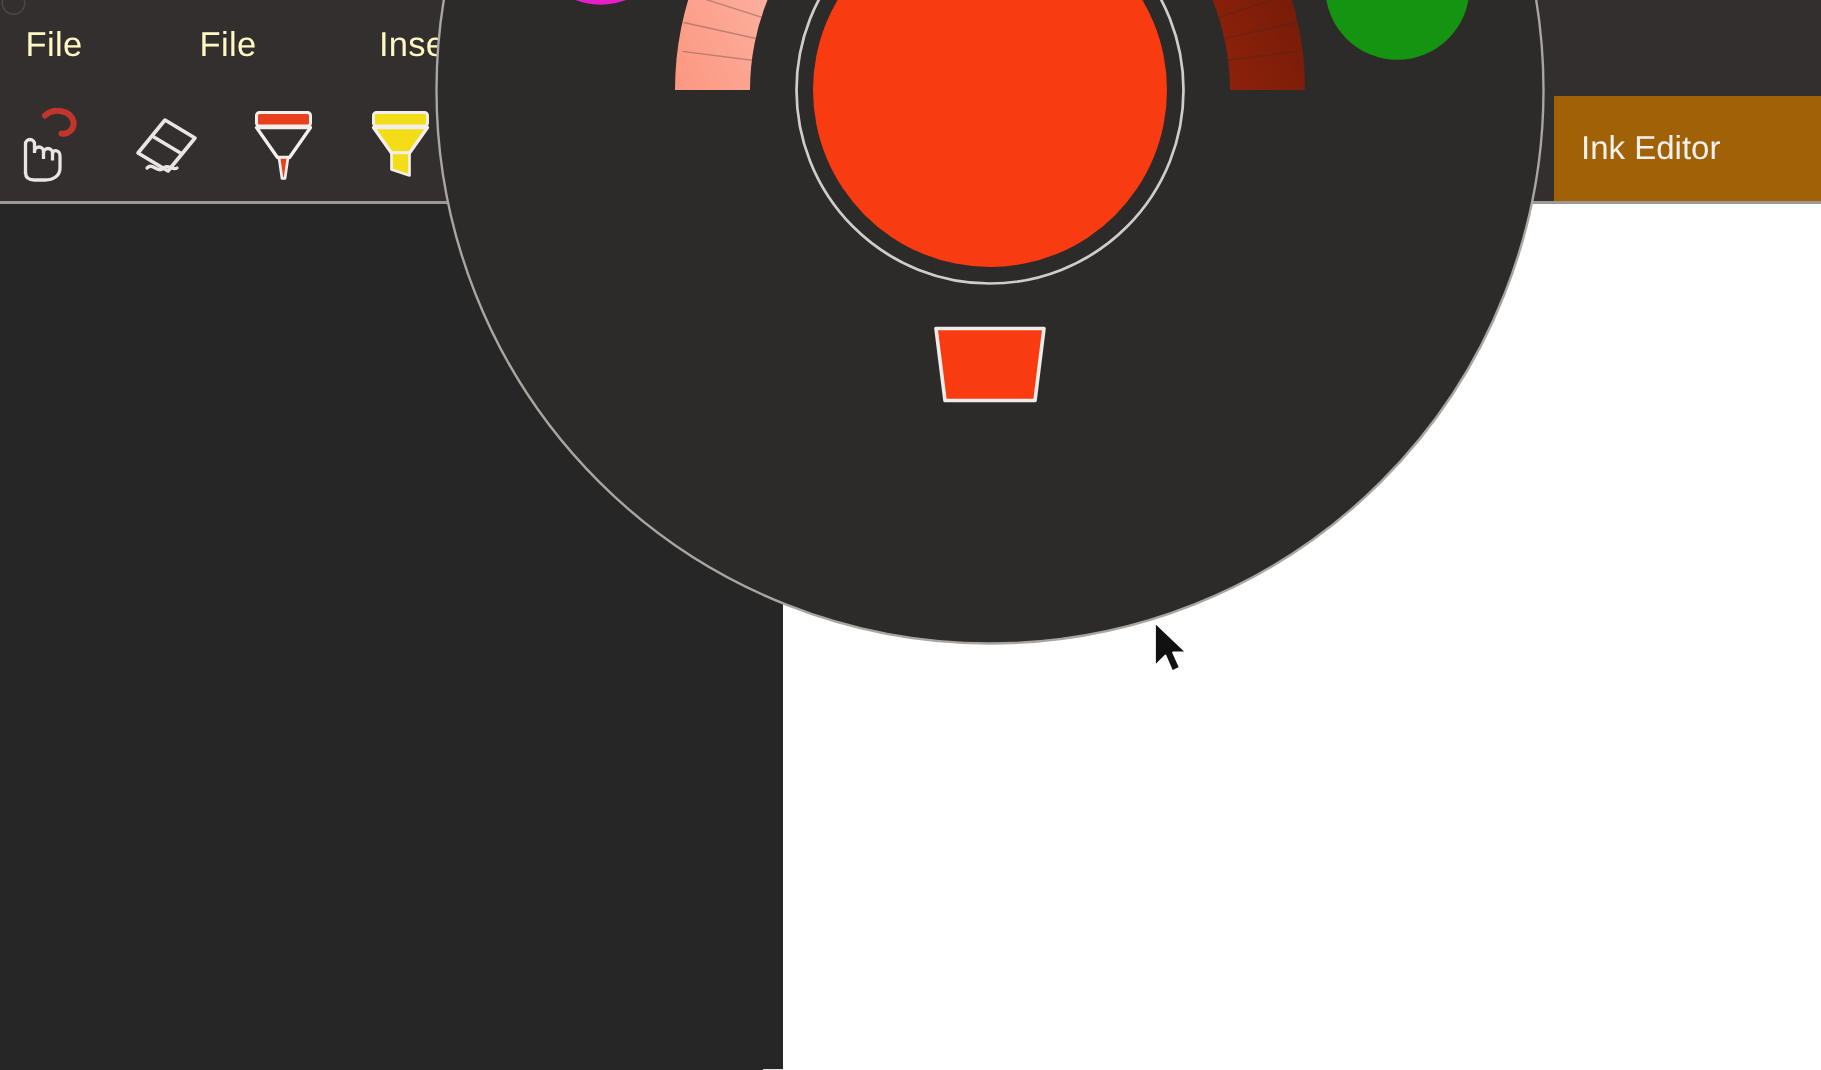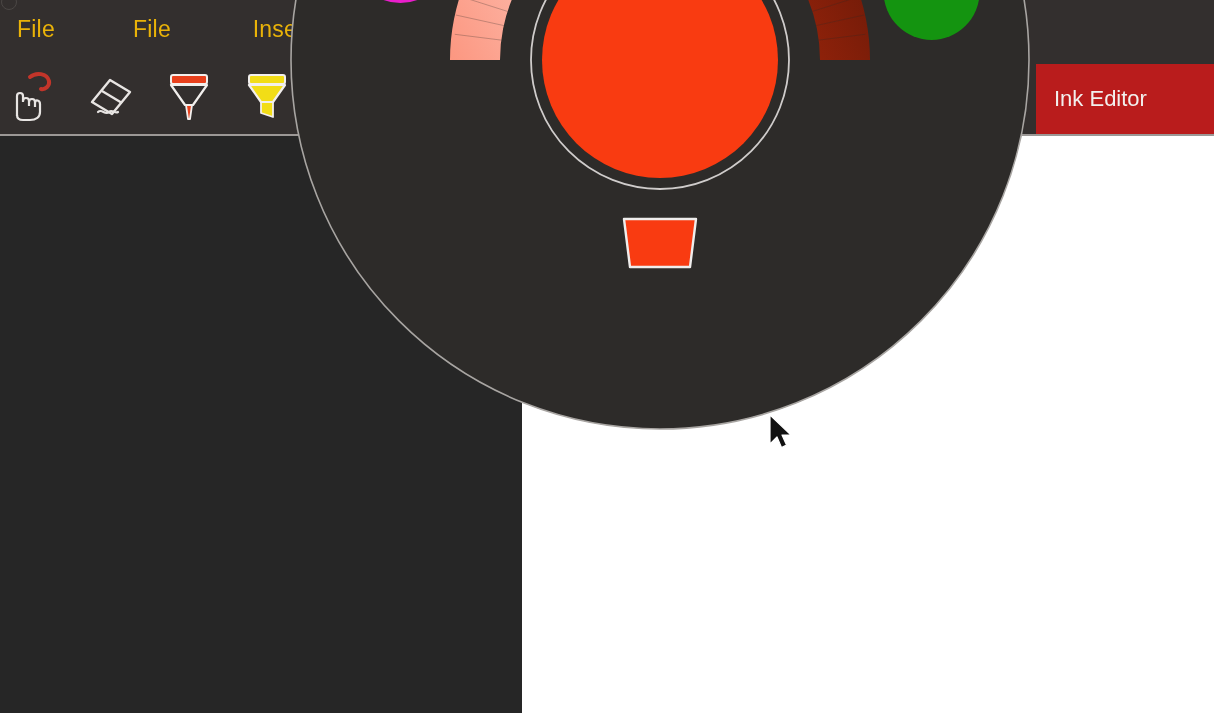--- a/index.html
+++ b/index.html
@@ -52,21 +52,21 @@
     width: 1214px;
     height: 58px;
   }
   .tab {
     position: absolute;
     top: 0;
     height: 58px;
     display: flex;
     align-items: center;
     justify-content: center;
-    color: #eab308;
+    color: #fef9c3;
     font-size: 23px;
     letter-spacing: .2px;
     cursor: default;
     user-select: none;
   }
   .tab.active {
     color: #ffffff;
     font-weight: bold;
   }
   .tab .tab-underline {
@@ -119,21 +119,21 @@
     background: #9c9896;
   }
 
   
   .ink-editor-btn {
     position: absolute;
     left: 1036px;
     top: 64px;
     width: 178px;
     height: 70px;
-    background: #b91c1c;
+    background: #a16207;
     display: flex;
     align-items: center;
     padding-left: 18px;
     box-sizing: border-box;
     cursor: default;
   }
   .ink-editor-btn .label {
     color: #f2f0ee;
     font-size: 22px;
     white-space: nowrap;

